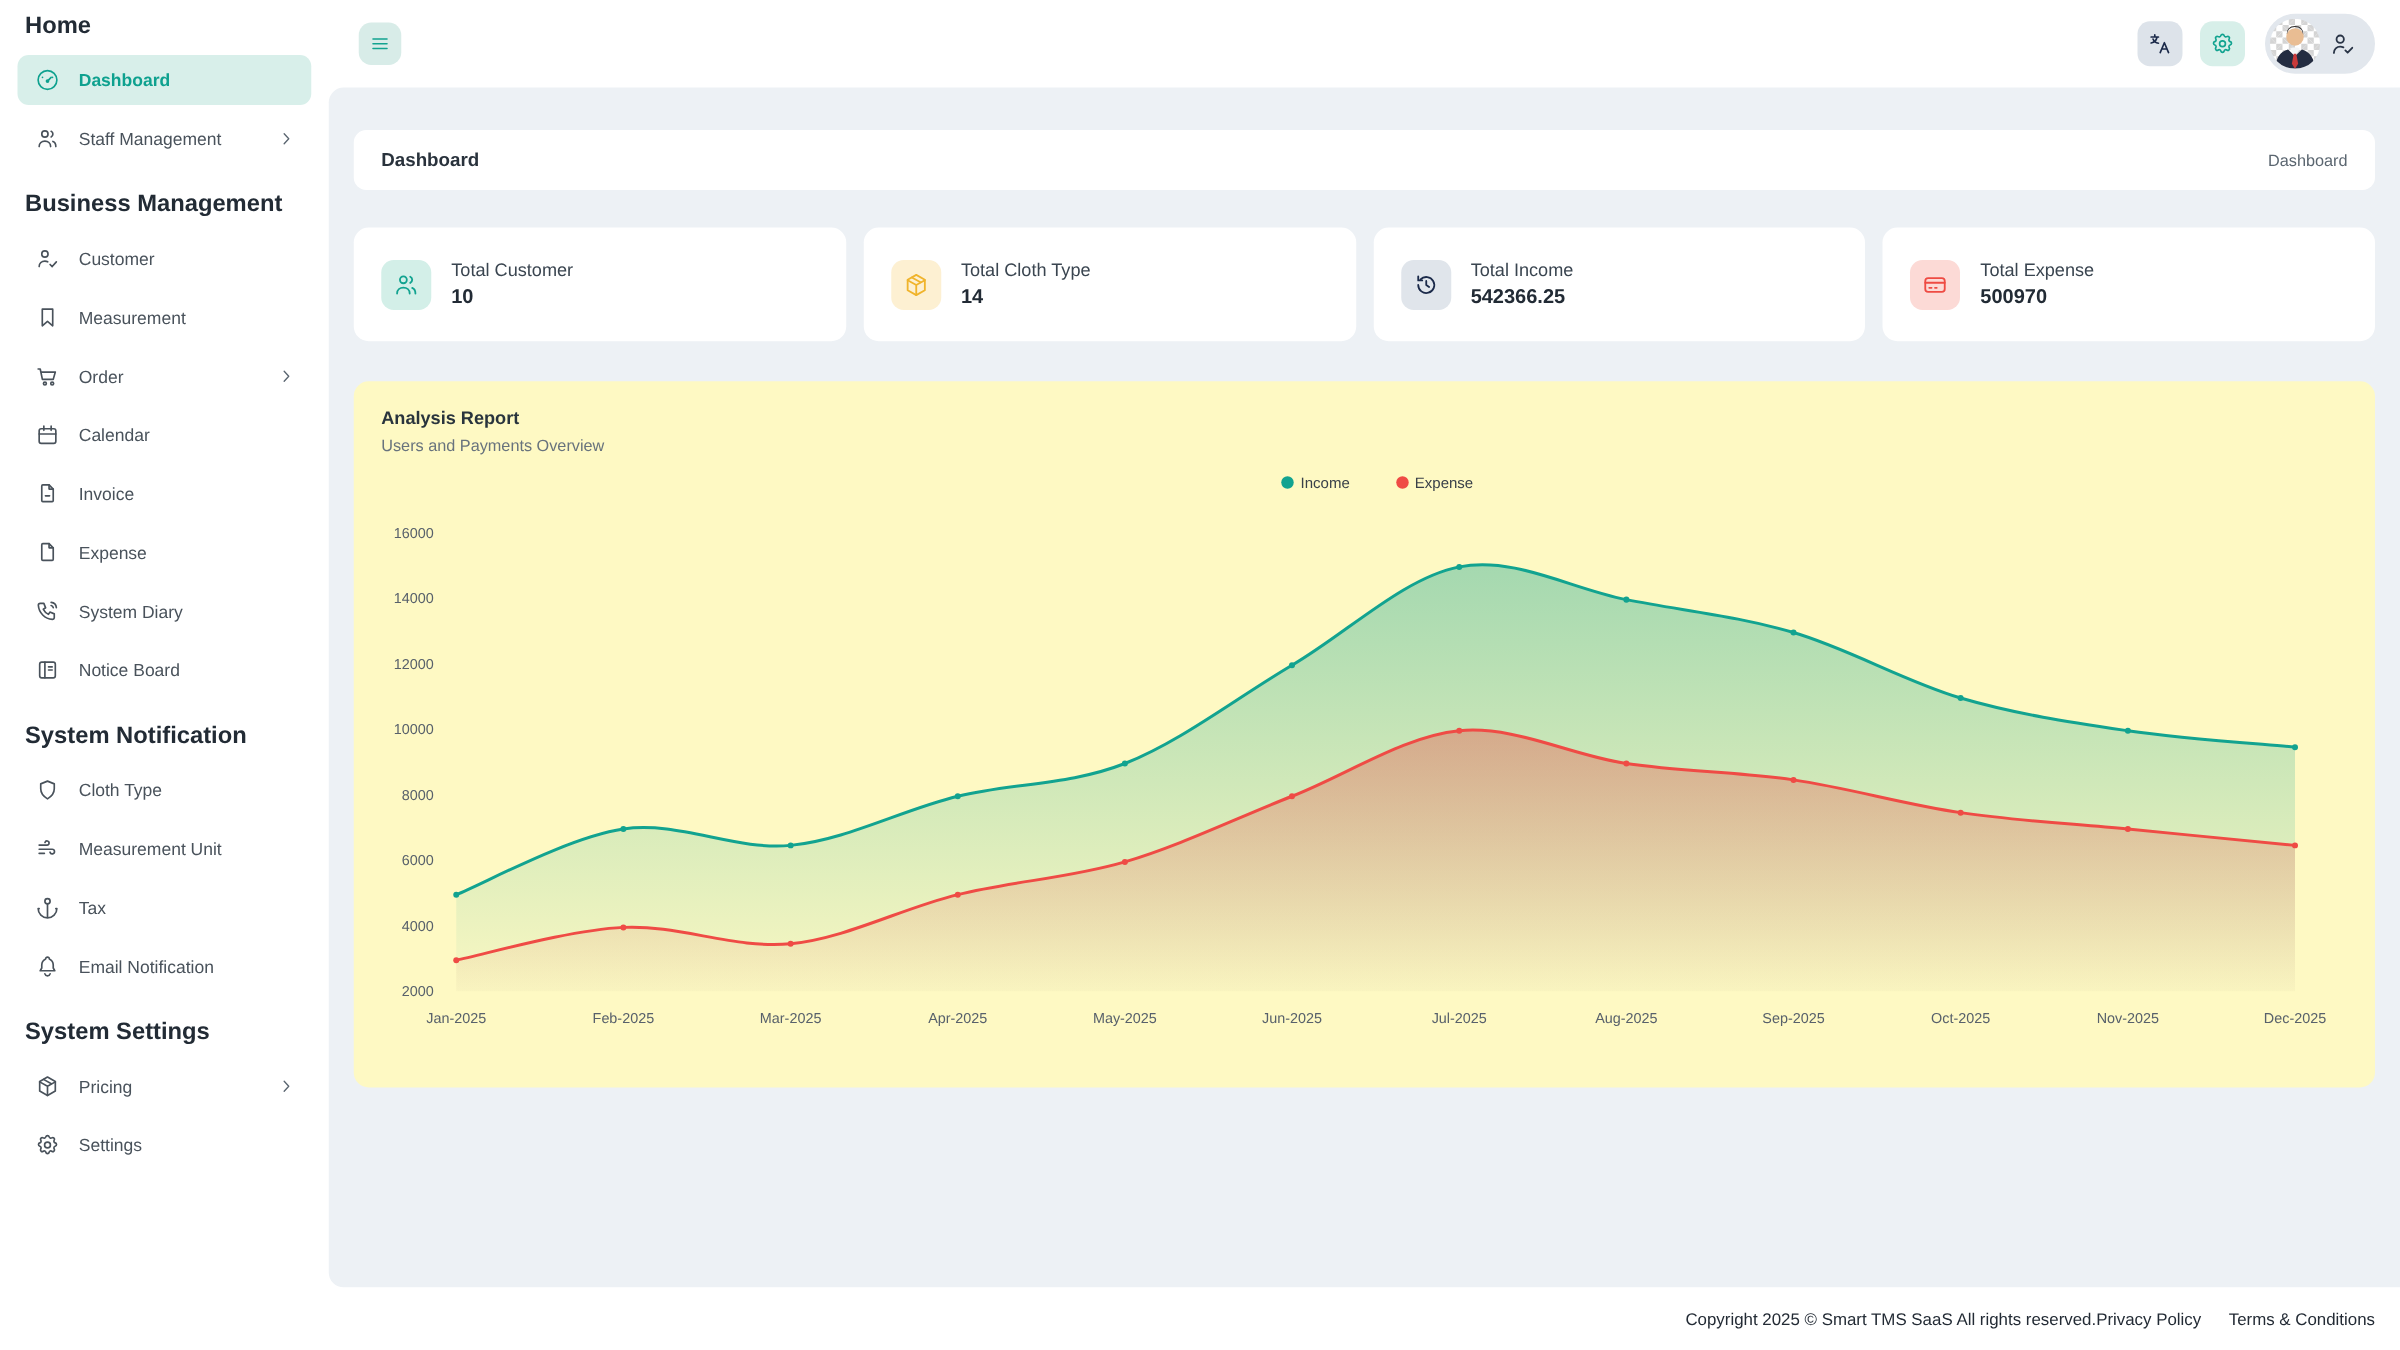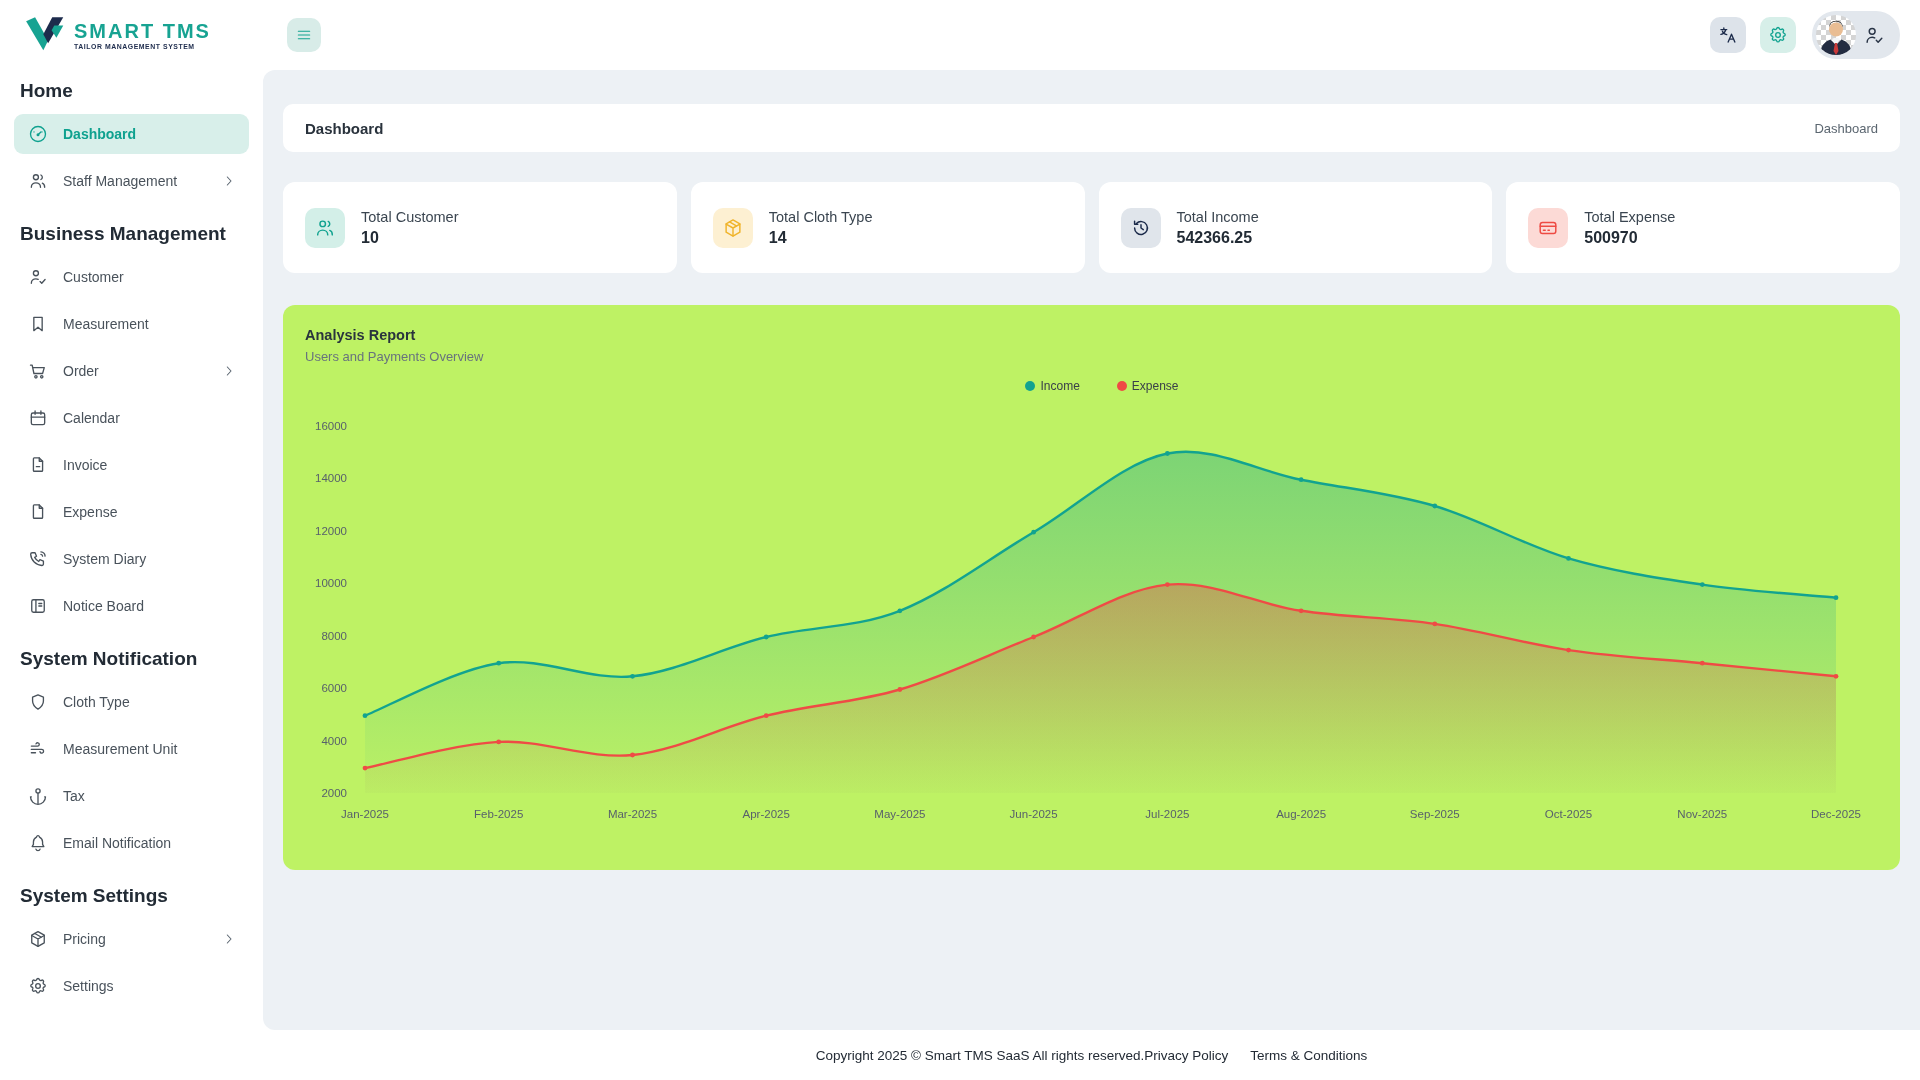--- a/index.html
+++ b/index.html
@@ -59,53 +59,41 @@
   .breadcrumb { font-size:13px; color:#5b6670; }
 
   .stats-row { display:flex; gap:14px; margin-bottom:32px; }
   .stat-card { flex:1; background:#fff; border-radius:12px; height:91px; display:flex; align-items:center; padding:0 22px; }
   .stat-icon { width:40px; height:40px; border-radius:10px; display:flex; align-items:center; justify-content:center; }
   .stat-icon svg { width:22px; height:22px; }
   .stat-text { margin-left:16px; }
   .stat-label { font-size:14.5px; color:#3a4550; }
   .stat-value { font-size:16px; font-weight:bold; color:#222b35; margin-top:4px; }
 
-  .chart-card { background:#bef264; border-radius:12px; height:565px; position:relative; }
+  .chart-card { background:#fef9c3; border-radius:12px; height:565px; position:relative; }
   .chart-title { position:absolute; top:22px; left:22px; font-size:14.5px; font-weight:bold; color:#29343d; }
   .chart-subtitle { position:absolute; top:44px; left:22px; font-size:13px; color:#68737d; }
   .chart-legend { position:absolute; top:74px; left:0; right:0; display:flex; justify-content:center; gap:16px; }
   .legend-item { display:flex; align-items:center; cursor:pointer;padding-left:21px; }
   .legend-dot { width:10px; height:10px; border-radius:50%; display:inline-block; }
   .legend-text { font-size:12px; color:#394049; margin-left:5px; }
   #chart-svg { position:absolute; left:20px; top:95px; }
   .ytick, .xtick { font-size:11.5px; fill:#58616b; }
 
-  .footer { height:50px; background:#fff; display:flex; align-items:center; justify-content:center; padding:0 20px; }
+  .footer { height:50px; background:#fff; display:flex; align-items:center; justify-content:flex-end; padding:0 20px; }
   .copyright { font-size:13.5px; color:#232b35; }
   .footer-links { display:flex; gap:22px; }
   .footer-links a { font-size:13.5px; color:#232b35; text-decoration:none; cursor:pointer; }
 </style>
 </head>
 <body>
 
 <div class="app">
 
   <aside class="sidebar">
-    <div class="logo-row">
-      <svg class="logo-mark" viewBox="0 0 64 56" xmlns="http://www.w3.org/2000/svg">
-        <path d="M6 8 L19 2 L38 36 L31 50 Z" fill="#17a392"></path>
-        <path d="M44 2 L60 2 L38 40 L31 27 Z" fill="#1d2b4c"></path>
-        <path d="M47 14 L60 14 L50 32 L43 21 Z" fill="#17a392"></path>
-        <path d="M20 30 L28 16 L36 30 L28 44 Z" fill="#ffffff" opacity="0"></path>
-      </svg>
-      <div class="logo-text">
-        <span class="logo-name">SMART TMS</span>
-        <span class="logo-tag">TAILOR MANAGEMENT SYSTEM</span>
-      </div>
-    </div>
     <nav id="sidebar-nav">
         <div class="section-label first">Home</div>
         <a class="side-item active">
           <span class="icon">
             <svg fill="none" stroke="currentColor" stroke-width="1.6" stroke-linecap="round" stroke-linejoin="round" viewBox="0 0 24 24" xmlns="http://www.w3.org/2000/svg">
               <circle cx="12" cy="12" r="9"></circle>
               <path d="M12 13l3.5-3.5"></path>
               <circle cx="12" cy="13" r="1"></circle>
               <path d="M7.2 9.5h.01M16.8 9.5h.01"></path>
             </svg>

